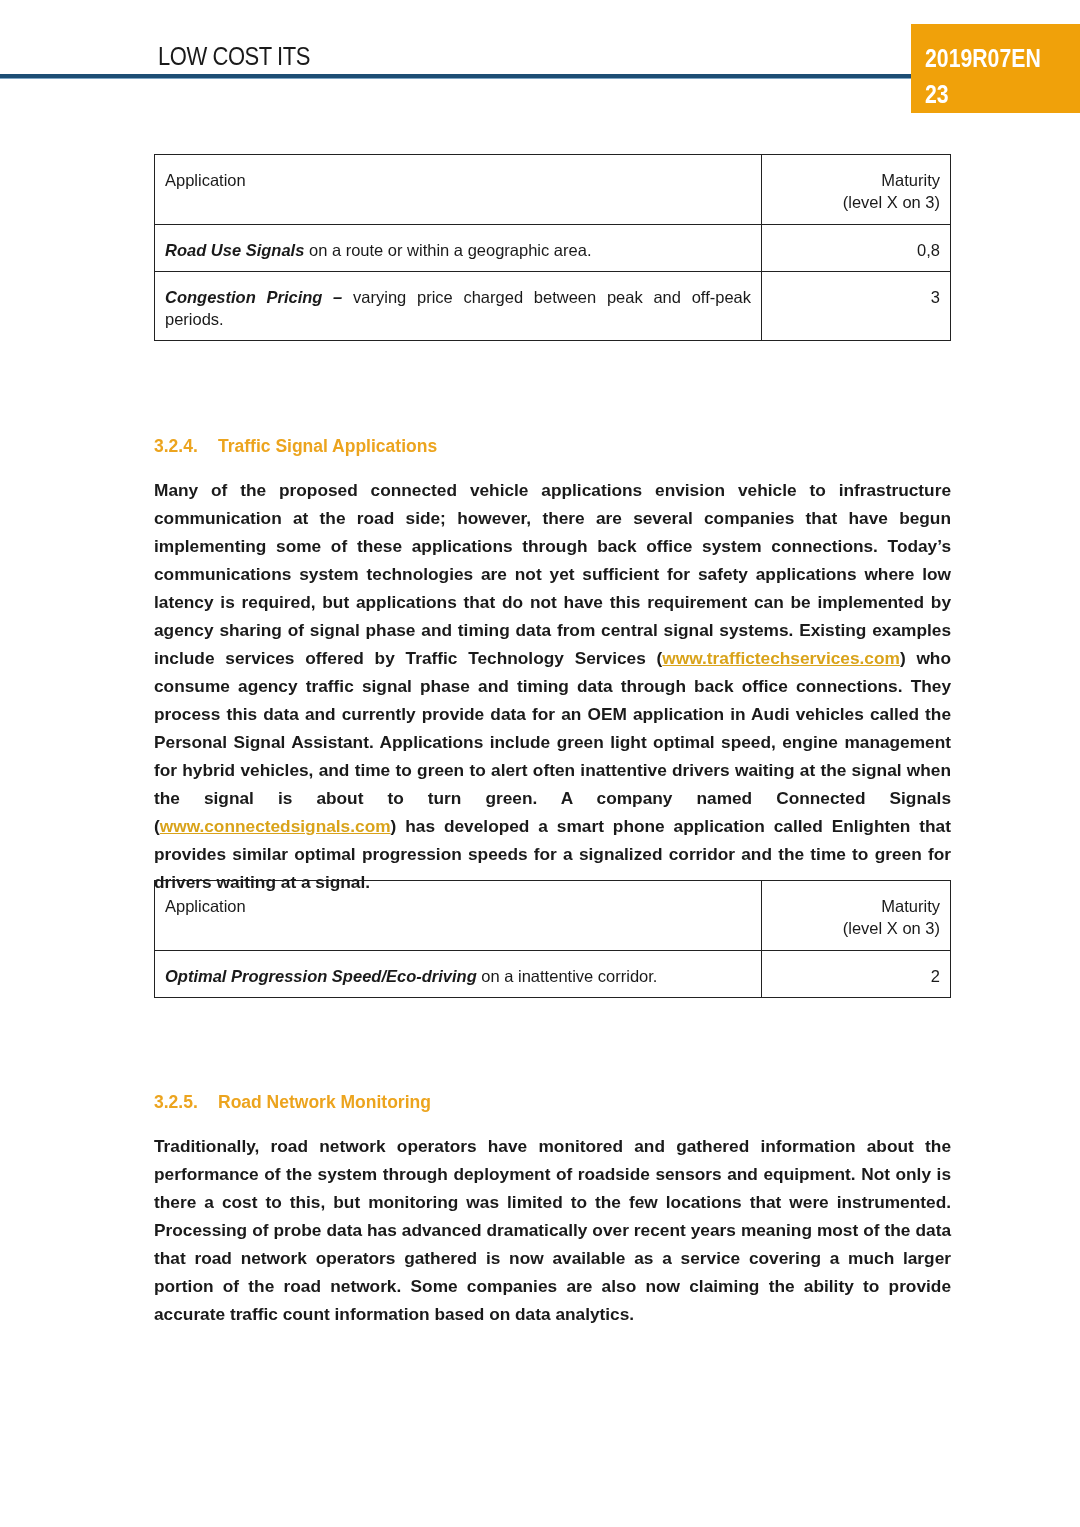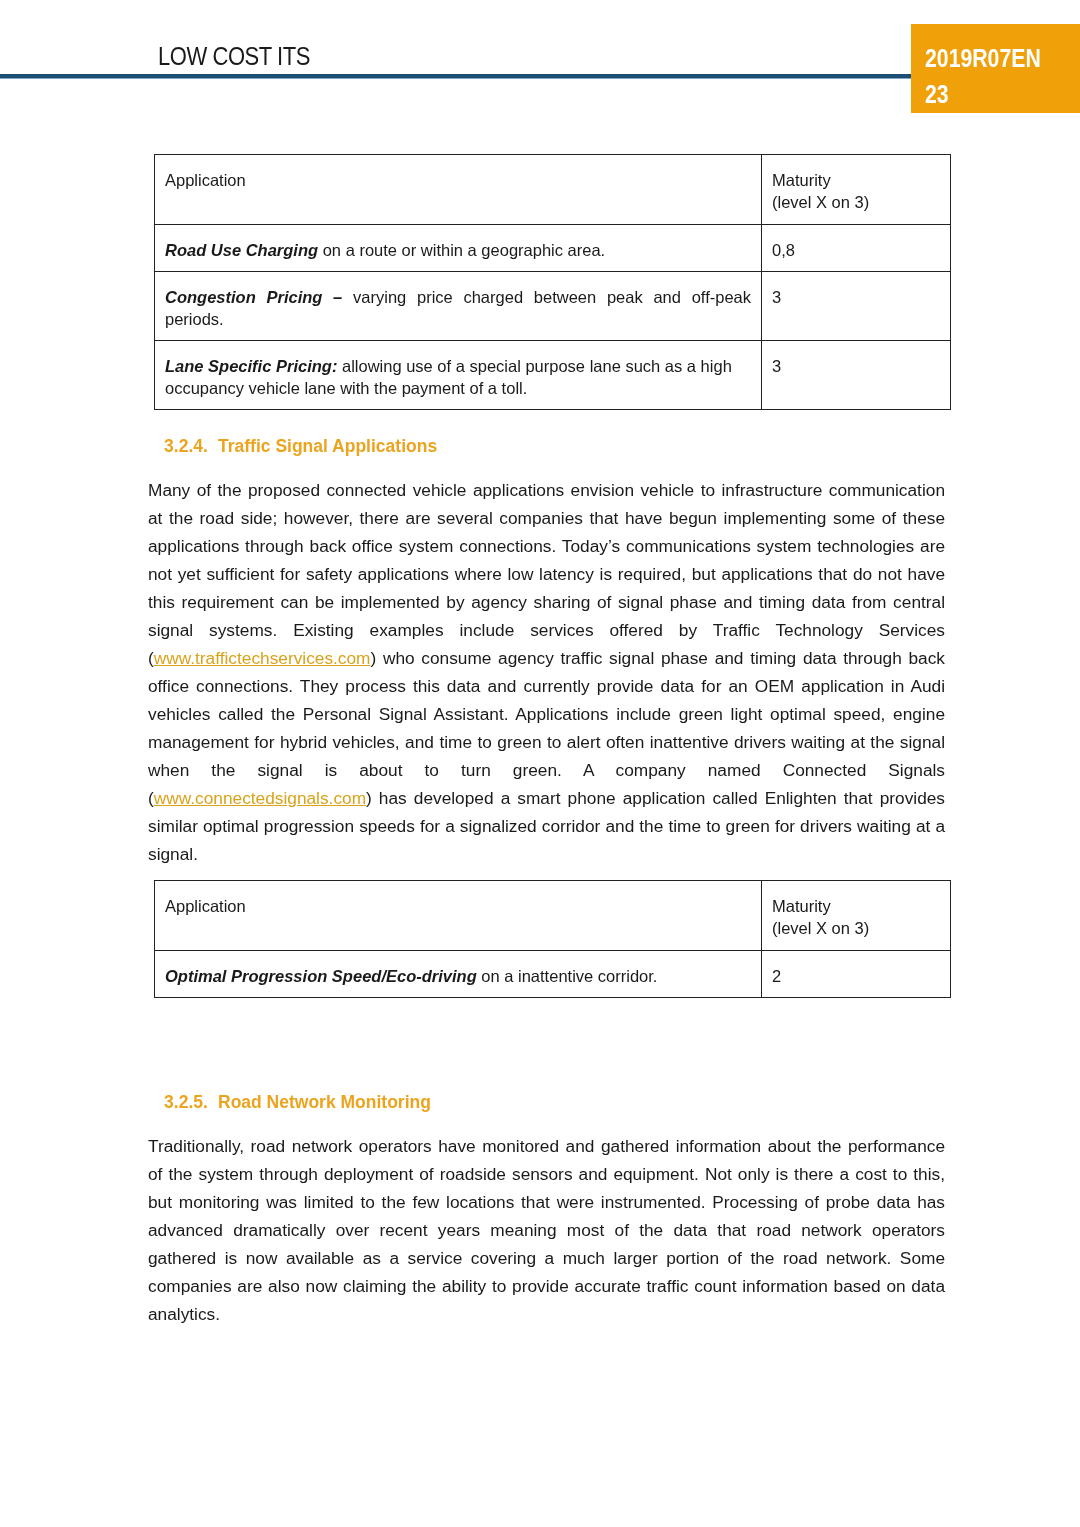--- a/index.html
+++ b/index.html
@@ -12,29 +12,29 @@
   .hdr-badge { position: absolute; left: 911px; top: 24px; width: 169px; height: 89px; background: #f0a10a; }
   .hdr-code { position: absolute; left: 925px; top: 44px; font-size: 25px; font-weight: bold; color: #ffffff;
               transform: scaleX(0.85); transform-origin: left top; }
   .hdr-page { position: absolute; left: 925px; top: 80px; font-size: 25px; font-weight: bold; color: #ffffff;
               transform: scaleX(0.85); transform-origin: left top; }
 
   table.app { position: absolute; left: 154px; width: 797px; border-collapse: collapse;
               font-family: "Liberation Sans", sans-serif; font-size: 16.5px; }
   table.app td { border: 1.5px solid #222; vertical-align: top; padding: 14px 10px 10px 10px; line-height: 22px; }
   table.app td.c1 { width: 586px; text-align: justify; }
-  table.app td.c2 { text-align: left; }
+  table.app td.c2 { text-align: right; }
   table.app tr.head td { height: 45px; }
   table.app .term { font-weight: bold; font-style: italic; }
 
   .h3 { position: absolute; left: 154px; font-size: 17.5px; font-weight: bold; color: #eca41e; }
-  .h3 .num { display: inline-block; width: 64px; text-align: center; }
+  .h3 .num { display: inline-block; width: 64px; }
 
-  .para { position: absolute; left: 148px; width: 797px; font-size: 17.3px; line-height: 28px;
-          text-align: justify; color: #1a1a1a; }
+  .para { position: absolute; left: 154px; width: 797px; font-size: 17.3px; line-height: 28px;
+          text-align: justify; color: #1a1a1a; font-weight: bold; }
   .para a { color: #d9a31a; text-decoration: underline; }
 </style>
 </head>
 <body>
 
 <div class="hdr-title">LOW COST ITS</div>
 <div class="hdr-rule"></div>
 <div class="hdr-rule-light"></div>
 <div class="hdr-badge"></div>
 <div class="hdr-code">2019R07EN</div>
@@ -43,29 +43,25 @@
 <table class="app" style="top:154px;">
   <tbody>
       <tr class="head">
     <td class="c1" style="height:45px;">Application</td>
     <td class="c2">
       <span>Maturity</span><br>
       <span>(level X on 3)</span>
     </td>
   </tr>
   <tr>
-    <td class="c1" style="height:22px;"><span class="term">Road Use Charging</span><span> on a route or within a geographic area.</span></td>
+    <td class="c1" style="height:22px;"><span class="term">Road Use Signals</span><span> on a route or within a geographic area.</span></td>
     <td class="c2">0,8</td>
   </tr>
   <tr>
     <td class="c1" style="height:44px;"><span class="term">Congestion Pricing –</span><span> varying price charged between peak and off-peak periods.</span></td>
-    <td class="c2">3</td>
-  </tr>
-  <tr>
-    <td class="c1" style="height:44px; text-align:left;"><span class="term">Lane Specific Pricing:</span><span> allowing use of a special purpose lane such as a high occupancy vehicle lane with the payment of a toll.</span></td>
     <td class="c2">3</td>
   </tr>
 </tbody>
   </table>
 
 <div class="h3" style="top:436px;">
   <span class="num">3.2.4.</span><span>Traffic Signal Applications</span>
 </div>
 
 <div class="para" style="top:476px;"><span>Many of the proposed connected vehicle applications envision vehicle to infrastructure communication at the road side; however, there are several companies that have begun implementing some of these applications through back office system connections.  Today’s communications system technologies are not yet sufficient for safety applications where low latency is required, but applications that do not have this requirement can be implemented by agency sharing of signal phase and timing data from central signal systems.  Existing examples include services offered by Traffic Technology Services (</span><a href="#">www.traffictechservices.com</a><span>) who consume agency traffic signal phase and timing data through back office connections.  They process this data and currently provide data for an OEM application in Audi vehicles called the Personal Signal Assistant.  Applications include green light optimal speed, engine management for hybrid vehicles, and time to green to alert often inattentive drivers waiting at the signal when the signal is about to turn green.  A company named Connected Signals (</span><a href="#">www.connectedsignals.com</a><span>) has developed a smart phone application called Enlighten that provides similar optimal progression speeds for a signalized corridor and the time to green for drivers waiting at a signal.</span></div>

